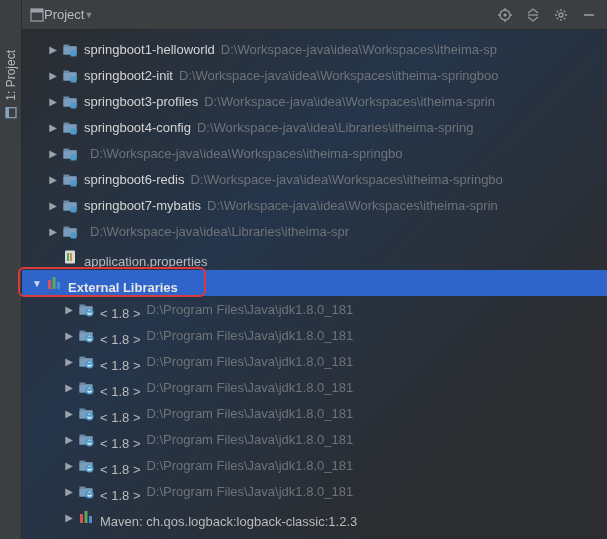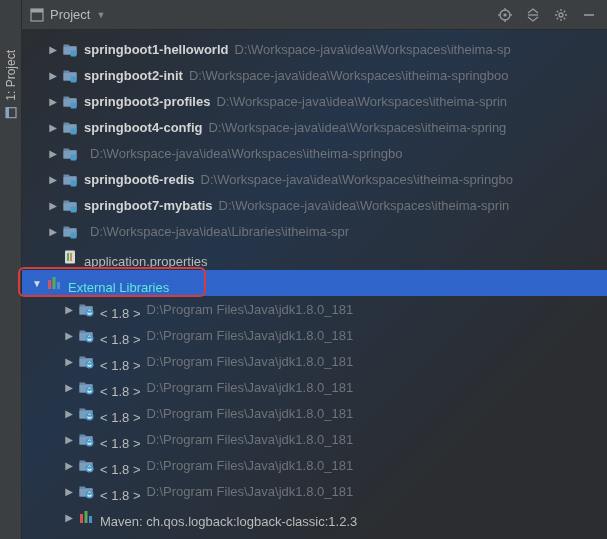--- a/index.html
+++ b/index.html
@@ -49,21 +49,21 @@
   }
   .toolbar {
     height: 30px;
     background: #3c3f41;
     border-bottom: 1px solid #2b2b2b;
     display: flex;
     align-items: center;
     padding: 0 8px;
     gap: 8px;
   }
-  .toolbar-left { display: flex; align-items: center; gap: 6px; }
+  .toolbar-left { display: flex; align-items: center; }
   .toolbar-title { color: #bbbbbb; font-size: 13px; }
   .toolbar-dd { color: #888; font-size: 9px; }
   .toolbar-spacer { flex: 1; }
   .toolbar-icon {
     width: 20px; height: 20px;
     display: flex; align-items: center; justify-content: center;
     color: #9a9a9a;
     cursor: pointer;
   }
   .tree {
@@ -86,30 +86,30 @@
     font-size: 10px;
     margin-right: 2px;
   }
   .arrow.blank { visibility: hidden; }
   .ficon {
     width: 16px; height: 16px;
     margin-right: 6px;
     display: inline-flex; align-items: center; justify-content: center;
     flex-shrink: 0;
   }
-  .name-bold { font-weight: bold; color: #d4d4d4; text-align: right; }
+  .name-bold { font-weight: normal; color: #d4d4d4; text-align: right; }
   .name-norm { color: #bbbbbb; margin-top: 8px; }
   .path { color: #6f737a; margin-left: 6px; }
   .indent1 { padding-left: 8px; }
   .indent2 { padding-left: 24px; }
   .indent3 { padding-left: 40px; }
   .selected {
     background: #2f65ca;
   }
-  .selected .name-norm, .selected .name-bold { color: #5eead4; }
+  .selected .name-norm, .selected .name-bold { color: #e5e5e5; font-weight: bold; }
   .highlight-box {
     border: 2px solid #d93a3a;
     border-radius: 6px;
     position: absolute;
     pointer-events: none;
   }
   svg { display: block; }
 </style>
 </head>
 <body>
@@ -219,21 +219,21 @@
       <div class="row indent2">
         <span class="arrow">▶</span>
         <span class="ficon">
           <svg width="16" height="16" viewBox="0 0 16 16">
             <path d="M1.5 3.5 h5 l1.5 1.5 h6.5 v8.5 h-13 z" fill="#6a8aa8"></path>
             <rect x="1.5" y="6" width="13" height="7.5" fill="#7a9dbd"></rect>
             <rect x="8.5" y="9.5" width="6" height="6" fill="#4d99c9" rx="1"></rect>
           </svg>
         </span>
         <span class="name-bold">springboot4-config</span>
-        <span class="path">D:\Workspace-java\idea\Workspaces\itheima-spring</span>
+        <span class="path">D:\Workspace-java\idea\Libraries\itheima-spring</span>
       </div>
       <div class="row indent2">
         <span class="arrow">▶</span>
         <span class="ficon">
           <svg width="16" height="16" viewBox="0 0 16 16">
             <path d="M1.5 3.5 h5 l1.5 1.5 h6.5 v8.5 h-13 z" fill="#6a8aa8"></path>
             <rect x="1.5" y="6" width="13" height="7.5" fill="#7a9dbd"></rect>
             <rect x="8.5" y="9.5" width="6" height="6" fill="#4d99c9" rx="1"></rect>
           </svg>
         </span>

